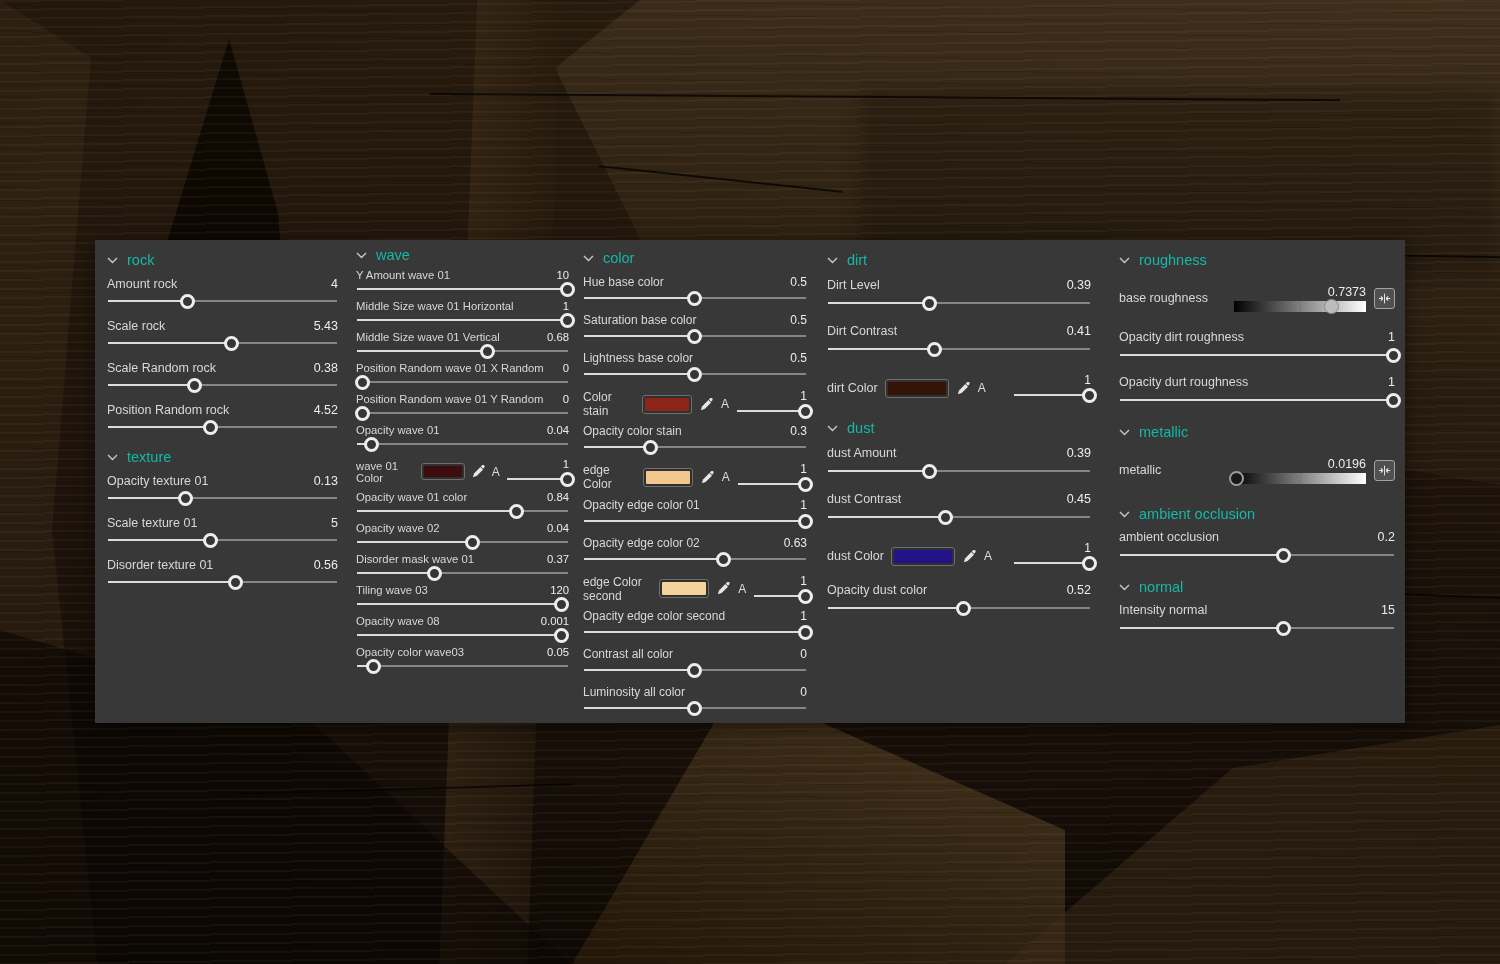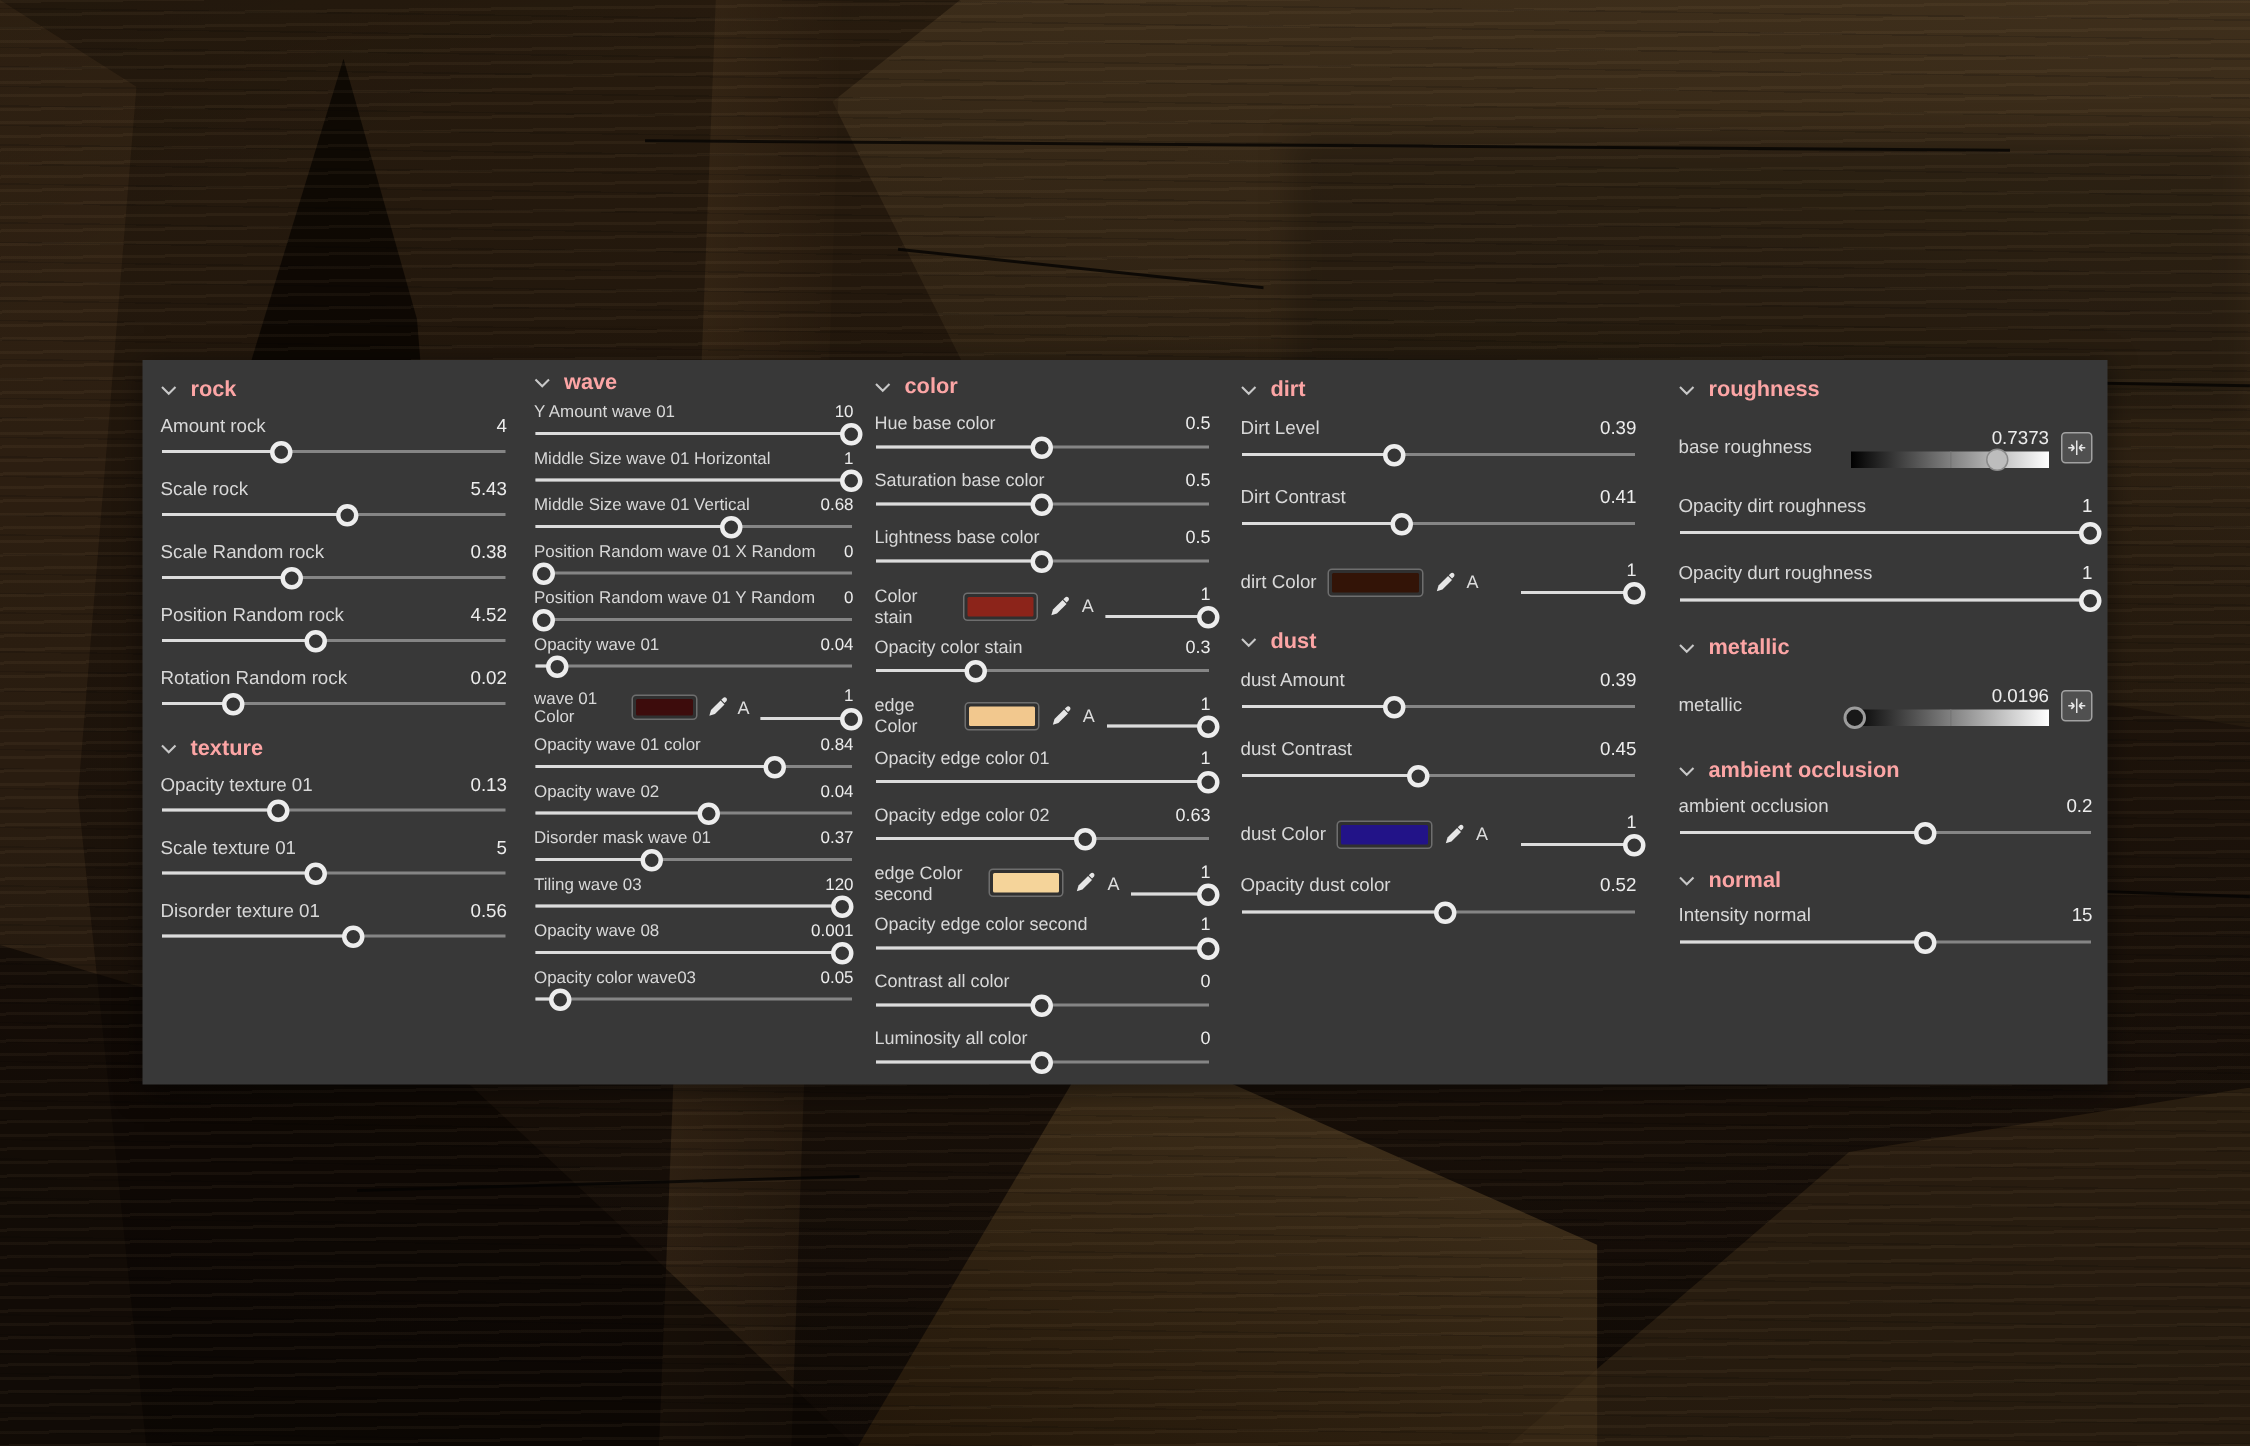--- a/index.html
+++ b/index.html
@@ -45,21 +45,21 @@
          display:flex;box-shadow:0 4px 18px rgba(0,0,0,.5)}
   .col{display:flex;flex-direction:column}
   .col1{width:255px;padding:8px 12px 0 12px}
   .col2{width:227px;padding:5px 8px 0 6px}
   .col3{width:240px;padding:6px 10px 0 6px}
   .col4{width:288px;padding:7px 14px 0 10px}
   .col5{width:300px;padding:8px 10px 0 14px}
 
   .sec{display:flex;align-items:center;gap:9px;margin:4px 0 9px}
   .chev{display:inline-flex;width:11px}
-  .sect{font-weight:bold;font-size:14.5px;color:#fca5a5}
+  .sect{font-weight:normal;font-size:14.5px;color:#14b8a6}
 
   .par{margin-bottom:9px}
   .pt{display:flex;justify-content:space-between;align-items:baseline;margin-bottom:2px}
   .lbl{font-size:12.5px;color:#d8d8d8}
   .val{font-size:12.5px;color:#ececec}
 
   .sld{position:relative;height:17px;cursor:pointer;--p:50%}
   .tr{position:absolute;left:1px;right:1px;top:7px;height:2px;background:#858585}
   .fl{position:absolute;left:0;top:0;height:2px;background:#dcdcdc;width:var(--p)}
   .hd{position:absolute;top:-6px;left:var(--p);width:15px;height:15px;margin-left:-8px;
@@ -184,32 +184,20 @@
           <span class="lbl">Position Random rock</span>
           <span class="val">4.52</span>
         </div>
       <div class="sld" style="--p: 45%;">
           <div class="tr">
             <div class="fl"></div>
             <div class="hd"></div>
           </div>
         </div>
     </div>
-    <div class="par">
-      <div class="pt">
-          <span class="lbl">Rotation Random rock</span>
-          <span class="val">0.02</span>
-        </div>
-      <div class="sld" style="--p: 21%;">
-          <div class="tr">
-            <div class="fl"></div>
-            <div class="hd"></div>
-          </div>
-        </div>
-    </div>
     <div class="sec">
       <span class="chev">
           <svg viewBox="0 0 11 7" width="11" height="7">
             <path d="M1 1l4.5 4.5L10 1" stroke="#c8c8c8" stroke-width="1.4" fill="none"></path>
           </svg>
         </span>
       <span class="sect">texture</span>
     </div>
     <div class="par">
       <div class="pt">

